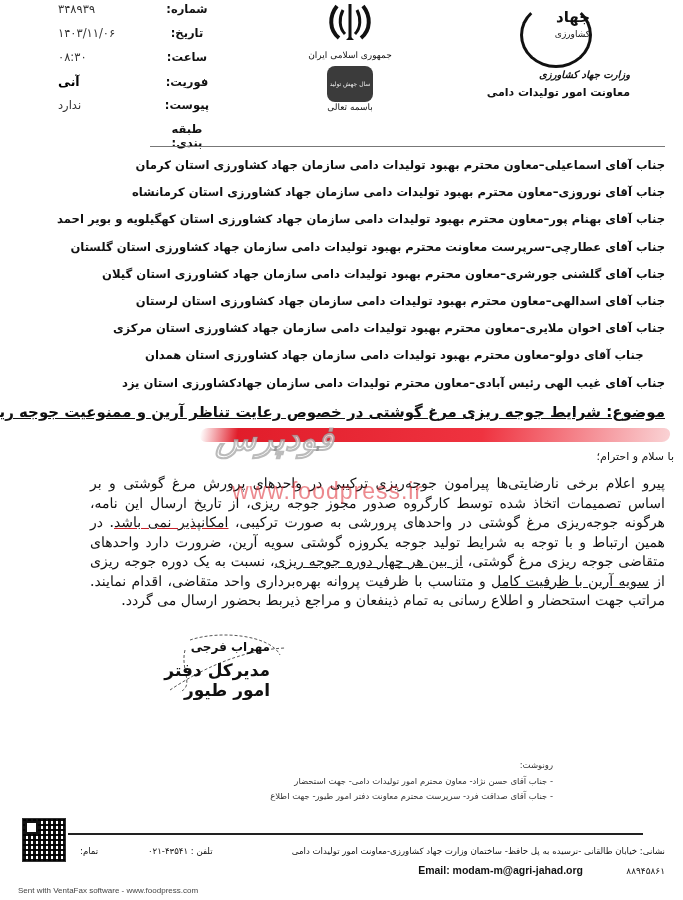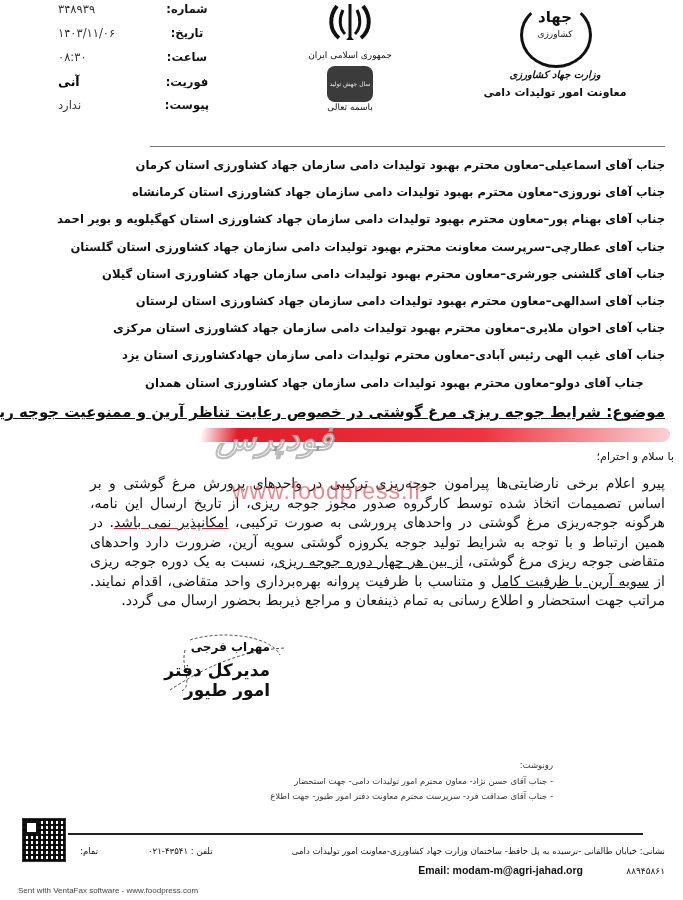--- a/index.html
+++ b/index.html
@@ -16,21 +16,21 @@
     .meta-value.bold { font-weight:bold; color:#000; font-size:12.5px; }
 
     
     .emblem { position:absolute; left:305px; top:2px; width:90px; text-align:center; }
     .emblem-title { font-size:9px; font-family:"DejaVu Serif", serif; margin-top:2px; }
     .seal { margin:6px auto 0; width:46px; height:36px; background:#3b3b3b; border-radius:8px;
             color:#eee; font-size:6px; line-height:1.1; display:flex; align-items:center; justify-content:center; }
     .motto { font-size:9px; font-family:"DejaVu Serif", serif; }
 
     
-    .ministry { position:absolute; left:480px; top:2px; width:150px; text-align:center; }
+    .ministry { position:absolute; left:480px; top:2px; width:150px; text-align:right; }
     .logo-ring { width:70px; height:55px; margin:0 auto; position:relative; }
     .logo-ring .arc { position:absolute; left:0; top:0; width:66px; height:60px; border:3px solid #111;
                       border-top-color:transparent; border-radius:50%; }
     .logo-main { position:absolute; left:0; right:0; top:6px; font-size:15px; font-weight:bold; }
     .logo-sub { position:absolute; left:0; right:0; top:27px; font-size:9px; }
     .ministry-name { font-size:10px; font-style:italic; font-weight:bold; margin-top:12px; }
     .ministry-dept { font-size:11px; font-weight:bold; margin-top:6px; }
 
     .header-rule { position:absolute; left:150px; right:18px; top:146px; height:1px; background:#777; }
 
@@ -100,20 +100,24 @@
     <span class="meta-value">۰۸:۳۰</span>
   </div>
   <div class="meta-row">
     <span class="meta-label">فوریت:</span>
     <span class="meta-value bold">آنی</span>
   </div>
   <div class="meta-row">
     <span class="meta-label">پیوست:</span>
     <span class="meta-value">ندارد</span>
   </div>
+  <div class="meta-row">
+    <span class="meta-label">طبقه بندی:</span>
+    <span class="meta-value"></span>
+  </div>
 </div>
 
 <div class="emblem">
   <svg width="46" height="42" viewBox="0 0 46 42">
     <path d="M10 4 C2 14,2 28,12 36" stroke="#111" stroke-width="4" fill="none"></path>
     <path d="M36 4 C44 14,44 28,34 36" stroke="#111" stroke-width="4" fill="none"></path>
     <path d="M16 8 C12 16,12 26,18 32" stroke="#111" stroke-width="3" fill="none"></path>
     <path d="M30 8 C34 16,34 26,28 32" stroke="#111" stroke-width="3" fill="none"></path>
     <rect x="21.5" y="2" width="3" height="36" fill="#111"></rect>
     <path d="M19 38 L23 34 L27 38 Z" fill="#111"></path>
@@ -138,22 +142,22 @@
 <div class="header-rule"></div>
 
 <div class="recipients">
   <div class="recipient">جناب آقای اسماعیلی–معاون محترم بهبود تولیدات دامی سازمان جهاد کشاورزی استان کرمان</div>
   <div class="recipient">جناب آقای نوروزی–معاون محترم بهبود تولیدات دامی سازمان جهاد کشاورزی استان کرمانشاه</div>
   <div class="recipient">جناب آقای بهنام پور–معاون محترم بهبود تولیدات دامی سازمان جهاد کشاورزی استان کهگیلویه و بویر احمد</div>
   <div class="recipient">جناب آقای عطارچی–سرپرست معاونت محترم بهبود تولیدات دامی سازمان جهاد کشاورزی استان گلستان</div>
   <div class="recipient">جناب آقای گلشنی جورشری–معاون محترم بهبود تولیدات دامی سازمان جهاد کشاورزی استان گیلان</div>
   <div class="recipient">جناب آقای اسدالهی–معاون محترم بهبود تولیدات دامی سازمان جهاد کشاورزی استان لرستان</div>
   <div class="recipient">جناب آقای اخوان ملایری–معاون محترم بهبود تولیدات دامی سازمان جهاد کشاورزی استان مرکزی</div>
+  <div class="recipient">جناب آقای دولو–معاون محترم بهبود تولیدات دامی سازمان جهاد کشاورزی استان همدان</div>
   <div class="recipient">جناب آقای غیب الهی رئیس آبادی–معاون محترم تولیدات دامی سازمان جهادکشاورزی استان یزد</div>
-  <div class="recipient">جناب آقای دولو–معاون محترم بهبود تولیدات دامی سازمان جهاد کشاورزی استان همدان</div>
 </div>
 
 <div class="subject">موضوع: شرایط جوجه ریزی مرغ گوشتی در خصوص رعایت تناظر آرین و ممنوعیت جوجه ریزی ترکیبی</div>
 <div class="red-stroke"></div>
 <div class="wm-logo">فودپرس</div>
 
 <div class="greeting">با سلام و احترام؛</div>
 <div class="body-text">
   <span>پیرو اعلام برخی نارضایتی‌ها پیرامون جوجه‌ریزی ترکیبی در واحدهای پرورش مرغ گوشتی و بر اساس تصمیمات اتخاذ شده توسط کارگروه صدور مجوز جوجه ریزی، از تاریخ ارسال این نامه، هرگونه جوجه‌ریزی مرغ گوشتی در واحدهای پرورشی به صورت ترکیبی، </span><span class="u-red">امکانپذیر نمی باشد</span><span>. در همین ارتباط و با توجه به شرایط تولید جوجه یکروزه گوشتی سویه آرین، ضرورت دارد واحدهای متقاضی جوجه ریزی مرغ گوشتی، </span><span class="u">از بین هر چهار دوره جوجه ریزی</span><span>، نسبت به یک دوره جوجه ریزی از </span><span class="u">سویه آرین با ظرفیت کامل</span><span> و متناسب با ظرفیت پروانه بهره‌برداری واحد متقاضی، اقدام نمایند. مراتب جهت استحضار و اطلاع رسانی به تمام ذینفعان و مراجع ذیربط بحضور ارسال می گردد.</span>
 </div>

